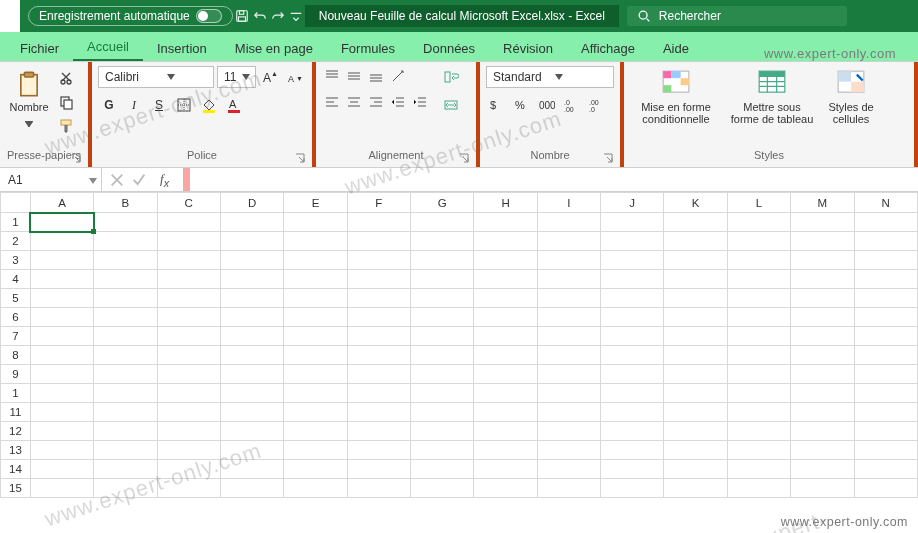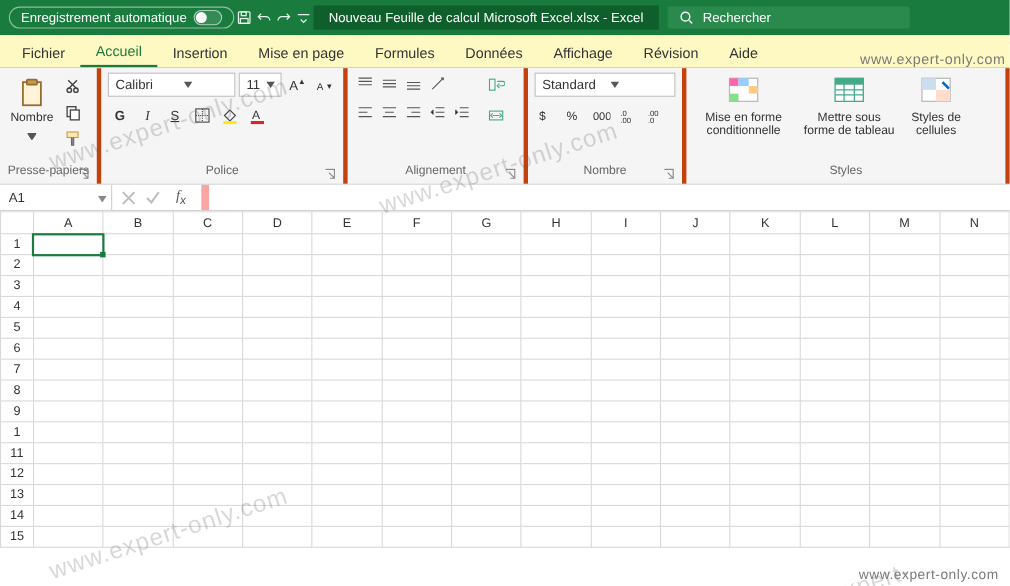--- a/index.html
+++ b/index.html
@@ -1,30 +1,30 @@
 <!DOCTYPE html>
 <html><head>
 <meta charset="utf-8">
 <style>
   * { box-sizing: border-box; margin: 0; padding: 0; font-family: "Segoe UI", Tahoma, sans-serif; }
   body { width: 918px; height: 533px; overflow: hidden; background: #fff; position: relative; font-size: 12px; color: #333; }
 
   
-  .titlebar { display: flex; align-items: center; height: 32px; background: #1a7b3e; color: #fff; padding: 0 8px; gap: 0; }
+  .titlebar { display: flex; align-items: center; height: 32px; background: #1a7b3e; color: #fff; padding: 0 8px; gap: 0; margin-left: 20px; }
   .autosave { display: flex; align-items: center; gap: 6px; font-size: 12px; padding: 2px 10px; border: 1px solid rgba(255,255,255,.5); border-radius: 14px; }
   .toggle { width: 26px; height: 14px; border-radius: 8px; background: rgba(255,255,255,.12); border: 1px solid rgba(255,255,255,.6); position: relative; }
   .toggle::after { content:""; position:absolute; width:10px; height:10px; border-radius:50%; background:#fff; top:1px; left:1px; }
   .qat-icon { width:18px; height:18px; display:flex; align-items:center; justify-content:center; opacity:.9; }
   .qat-icon svg { width:14px; height:14px; stroke:#fff; fill:none; stroke-width:1.3; }
   .doc-title { background:#0f5f2c; padding:4px 14px; border-radius:0; font-size:12px; text-align:center; max-width:380px; overflow:hidden; text-overflow:ellipsis; white-space:nowrap; }
   .searchbox { display:flex; align-items:center; gap:8px; background:#2a8a4e; padding:3px 14px 3px 10px; margin-left:8px; min-width:180px; flex:1; max-width:220px; border-radius:2px; }
   .searchbox svg { width:14px; height:14px; stroke:#fff; fill:none; stroke-width:1.5; }
 
   
-  .tabs-row { display:flex; align-items:flex-end; height:30px; border-bottom:1px solid #d0d0d0; background:#fef9c3; padding-left:6px; padding-right:4px; }
+  .tabs-row { display:flex; align-items:flex-end; height:30px; border-bottom:1px solid #d0d0d0; background:#86efac; padding-left:6px; padding-right:22px; }
   .tab { padding:6px 14px 5px; font-size:13px; color:#333; cursor:pointer; }
   .tab.active { color:#1a7b3e; border-bottom:2px solid #1a7b3e; font-weight:400; }
   .watermark-right { margin-left:auto; color:#7a7a7a; font-size:13px; letter-spacing:.5px; }
 
   
   .ribbon { display:flex; height:106px; background:#f5f5f5; border-bottom:1px solid #d0d0d0; align-items:stretch; }
   .group { display:flex; flex-direction:column; border-right:4px solid #c2410c; padding:4px 6px 2px; }
   .group-body { flex:1; display:flex; align-items:flex-start; gap:4px; }
   .group-label { height:16px; font-size:11px; color:#666; text-align:center; position:relative; }
   .group-label .launcher { position:absolute; right:0; bottom:0; width:12px; height:12px; }
@@ -124,22 +124,22 @@
   </div>
 </div>
 
 <div class="tabs-row">
   <div class="tab">Fichier</div>
   <div class="tab active">Accueil</div>
   <div class="tab">Insertion</div>
   <div class="tab">Mise en page</div>
   <div class="tab">Formules</div>
   <div class="tab">Données</div>
+  <div class="tab">Révision</div>
   <div class="tab">Affichage</div>
-  <div class="tab">Révision</div>
   <div class="tab">Aide</div>
   <span class="watermark-right">www.expert-only.com</span>
 </div>
 
 <div class="ribbon">
 
   <div class="group" style="min-width:92px;">
     <div class="group-body">
       <div class="bigbtn">
         <span class="icon">

